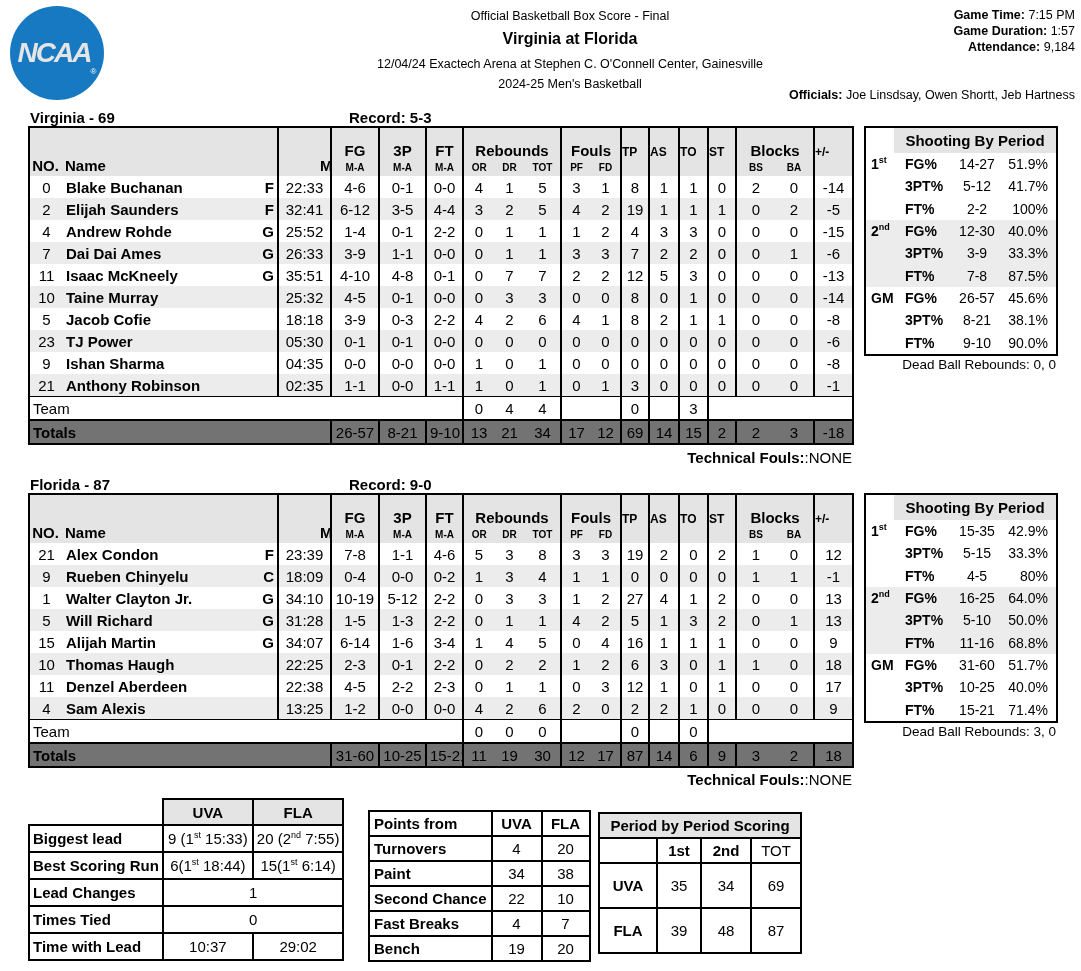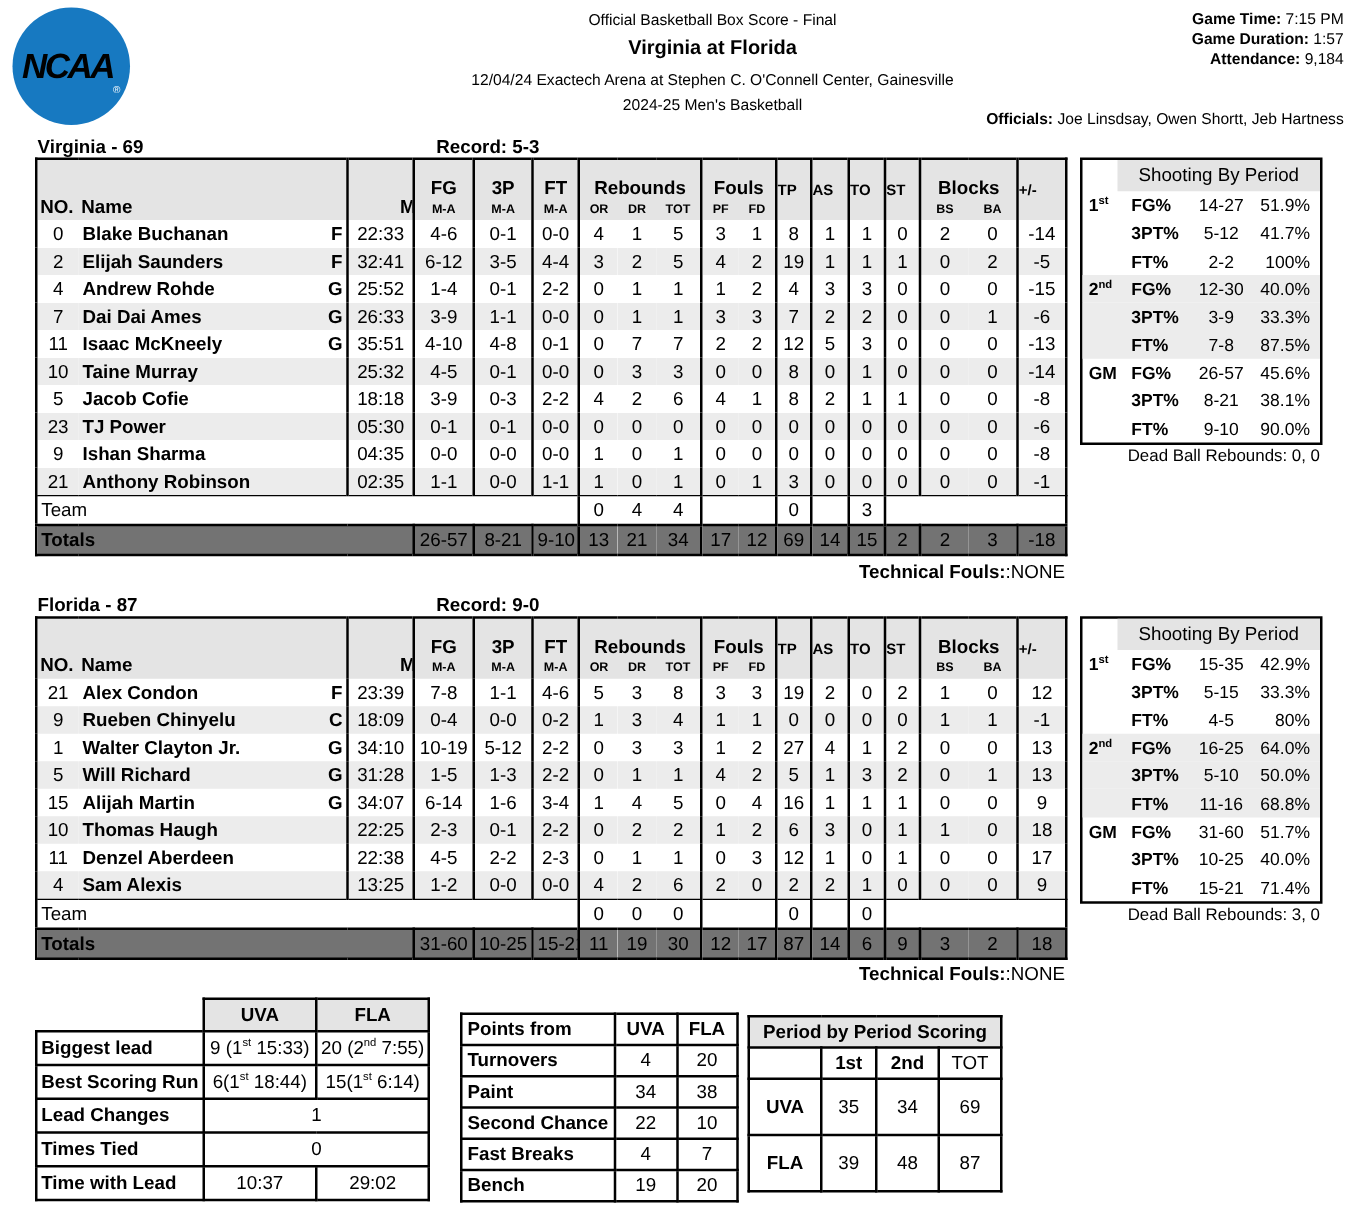--- a/index.html
+++ b/index.html
@@ -4,21 +4,21 @@
 <style>
   html,body{margin:0;padding:0;background:#fff;}
   .page{position:relative;width:1081px;height:971px;background:#fff;overflow:hidden;
         font-family:"Liberation Sans",sans-serif;color:#000;}
   .b{font-weight:bold;}
   sup{font-size:9px;vertical-align:super;line-height:0;}
 
   
   .logo{position:absolute;left:10px;top:6px;width:94px;height:94px;border-radius:50%;
         background:#1779c1;display:flex;align-items:center;justify-content:center;}
-  .logo-text{color:#000000;font-weight:bold;font-style:italic;font-size:28px;letter-spacing:-2px;}
+  .logo-text{color:#e5e5e5;font-weight:bold;font-style:italic;font-size:28px;letter-spacing:-2px;}
   .logo-reg{color:#fff;font-size:8px;align-self:flex-end;margin-bottom:24px;}
   .head-center{position:absolute;left:280px;top:9px;width:580px;text-align:center;font-size:12.5px;}
   .head-center .matchup{font-size:16px;font-weight:bold;margin-top:7px;}
   .head-center .venue{margin-top:9px;}
   .head-center .season{margin-top:6px;}
   .head-right{position:absolute;right:6px;top:7px;text-align:right;font-size:12.5px;line-height:16px;}
   .officials{position:absolute;right:6px;top:88px;text-align:right;font-size:12.5px;}
 
   
   .sec-title{position:absolute;font-size:15px;font-weight:bold;}
@@ -46,21 +46,21 @@
   .alt{background:#ececec;}
   .namewrap{display:flex;font-weight:bold;}
   .pname{flex:1;text-align:left;}
   .ppos{text-align:right;}
   .lbl{text-align:left;}
   .trow td{border-top:1px solid #000;}
   .totrow td{border-top:2px solid #000;background:#737373;}
 
   
   .shoot{position:absolute;left:864px;width:190px;border:2px solid #000;font-size:14px;}
-  .sh-title{background:#e4e4e4;font-weight:normal;text-align:center;height:25px;line-height:25px;font-size:15px;margin-left:28px;}
+  .sh-title{background:#e4e4e4;font-weight:bold;text-align:center;height:25px;line-height:25px;font-size:15px;margin-left:28px;}
   .sh-row{display:flex;height:22.3px;align-items:center;}
   .sh-row.shade{background:#ececec;}
   .sh-p{width:34px;padding-left:5px;font-weight:bold;}
   .sh-s{width:48px;font-weight:bold;}
   .sh-ma{width:48px;text-align:center;}
   .sh-pct{flex:1;text-align:right;padding-right:8px;}
   .dead{position:absolute;left:864px;width:192px;text-align:right;font-size:13.5px;}
 
   
   .lead{position:absolute;left:28px;top:798px;font-size:15px;}

